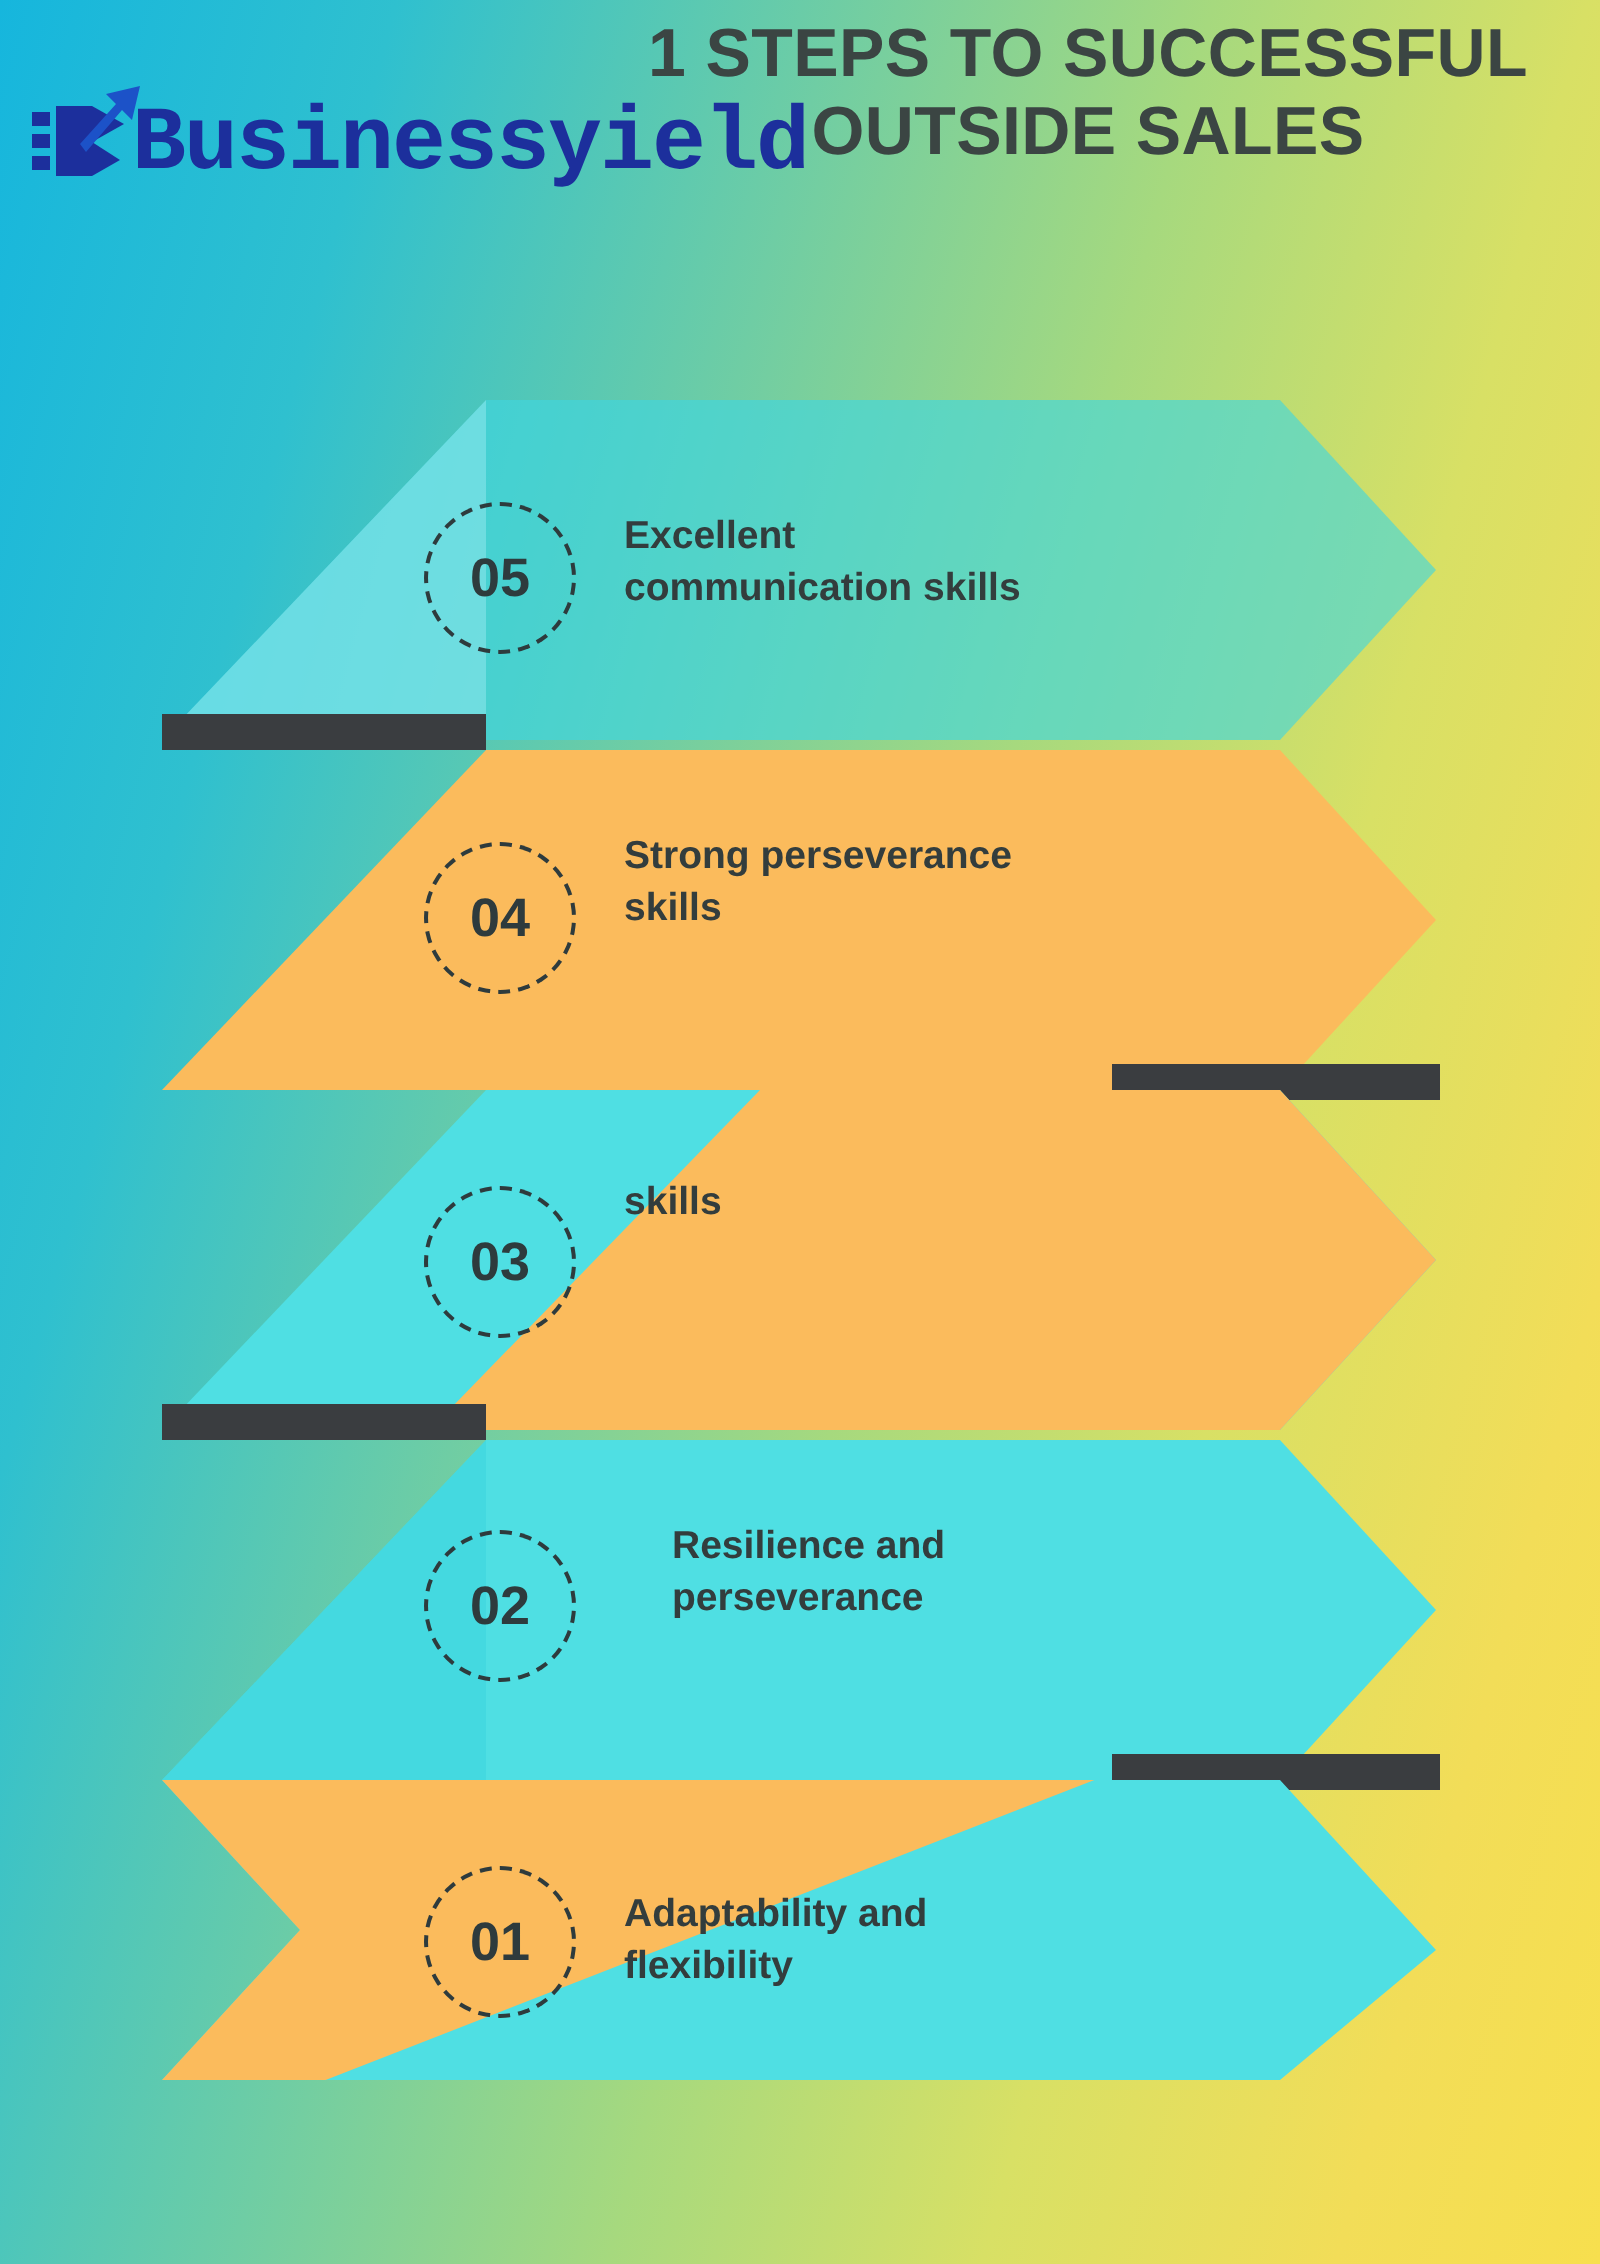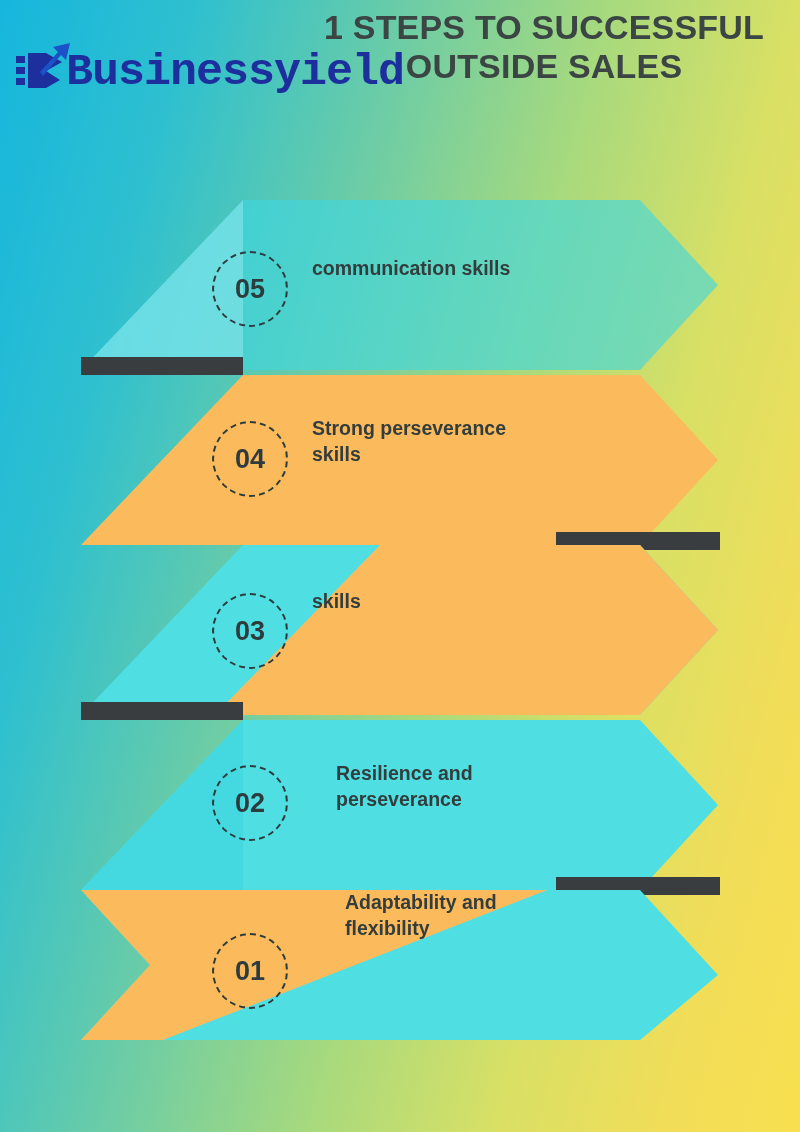--- a/index.html
+++ b/index.html
@@ -121,20 +121,21 @@
     <g clip-path="url(#cl1)">
       <rect x="0" y="885" width="800" height="160" fill="#4fdfe3"></rect>
       <path d="M0,885 L560,885 L150,1045 L0,1045 Z" fill="#fbbb5c"></path>
     </g>
   </svg>
 
   <div class="circle" style="left:212px;top:251px;">
     <span>05</span>
   </div>
   <div class="band-label" style="left:312px;top:256px;">
+    <div>Excellent</div>
     <div>communication skills</div>
   </div>
 
   <div class="circle" style="left:212px;top:421px;">
     <span>04</span>
   </div>
   <div class="band-label" style="left:312px;top:416px;">
     <div>Strong perseverance</div>
     <div>skills</div>
   </div>
@@ -150,18 +151,18 @@
     <span>02</span>
   </div>
   <div class="band-label" style="left:312px;top:761px;margin-left:24px;">
     <div>Resilience and</div>
     <div>perseverance</div>
   </div>
 
   <div class="circle" style="left:212px;top:933px;">
     <span>01</span>
   </div>
-  <div class="band-label" style="left:312px;top:890px;margin-left:33px;">
+  <div class="band-label" style="left:312px;top:945px;">
     <div>Adaptability and</div>
     <div>flexibility</div>
   </div>
 
 </div>
 
 </body></html>

